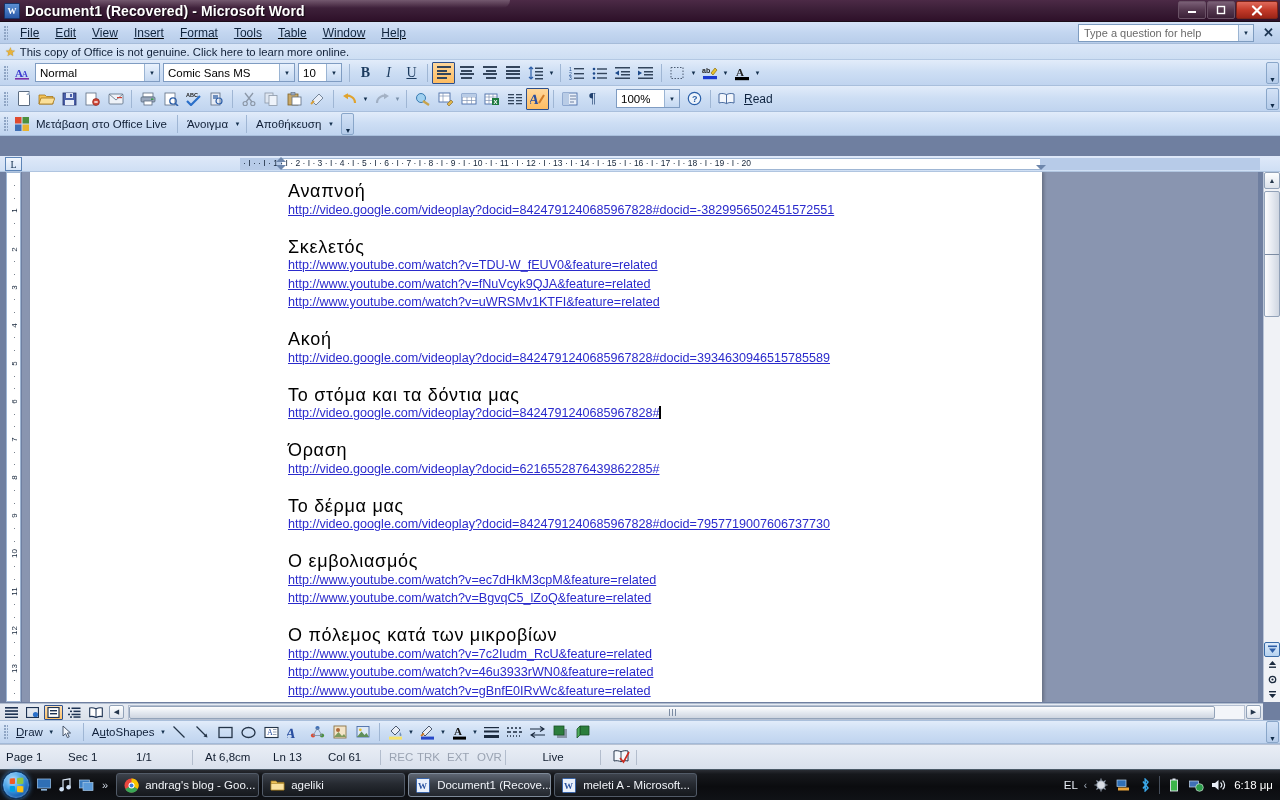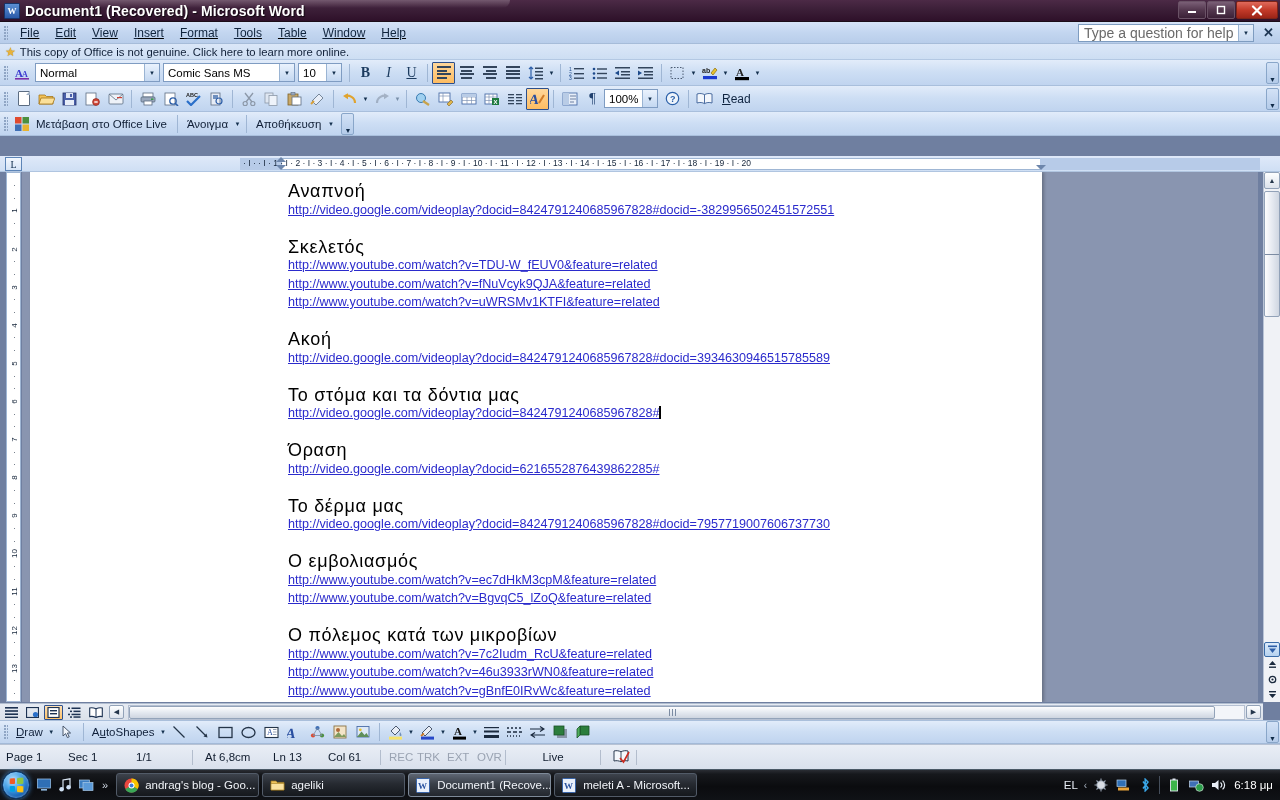--- a/index.html
+++ b/index.html
@@ -66,21 +66,21 @@
   }
   .menu-item {
     font-size: 12px; color: #10243d; padding: 3px 8px; white-space: nowrap;
   }
   .menu-item u { text-decoration: underline; }
   .qbox {
     position: absolute; right: 26px; top: 2px; width: 176px; height: 18px;
     background: #fff; border: 1px solid #7e9cc0;
     display: flex; align-items: center;
   }
-  .qbox span { font-size: 14px; color: #6a6a6a; padding-left: 5px; }
+  .qbox span { font-size: 11px; color: #6a6a6a; padding-left: 5px; }
   .qbox .arrow {
     position: absolute; right: 0; top: 0; width: 15px; height: 16px;
     background: linear-gradient(to bottom,#e8f0fb,#c7d9f0);
     border-left: 1px solid #9bb4d2;
     display: flex; align-items: center; justify-content: center;
     font-size: 6px; color: #16324f;
   }
   .menu-x {
     position: absolute; right: 6px; top: 3px;
     font-size: 13px; color: #1d3553; font-weight: bold;
@@ -695,21 +695,21 @@
     </div>
     <div class="tsep"></div>
     <div class="tbtn">
       <svg width="16" height="14" viewBox="0 0 16 14">
         <rect x="1" y="1" width="14" height="12" fill="#e7eef8" stroke="#4b6ea8" stroke-width=".9"></rect>
         <rect x="1" y="1" width="6" height="12" fill="#b9cce6"></rect>
         <path d="M8 4 H14 M8 7 H14 M8 10 H12" stroke="#5d7398" stroke-width=".9"></path>
       </svg>
     </div>
     <div class="tbtn" style="font-size:14px;font-family:'Liberation Serif',serif;color:#20406e">¶</div>
-    <div class="combo" style="width:54px;margin-left:0">
+    <div class="combo" style="width:64px;margin-left:12px">
       <div class="val">100%</div>
       <div class="dd">▼</div>
     </div>
     <div class="tbtn">
       <svg width="15" height="15" viewBox="0 0 15 15">
         <circle cx="7.5" cy="7.5" r="6.2" fill="#eef4fb" stroke="#2a5fa8" stroke-width="1.2"></circle>
         <text x="5" y="11" font-size="9" font-weight="bold" fill="#2a5fa8">?</text>
       </svg>
     </div>
     <div class="tsep"></div>

